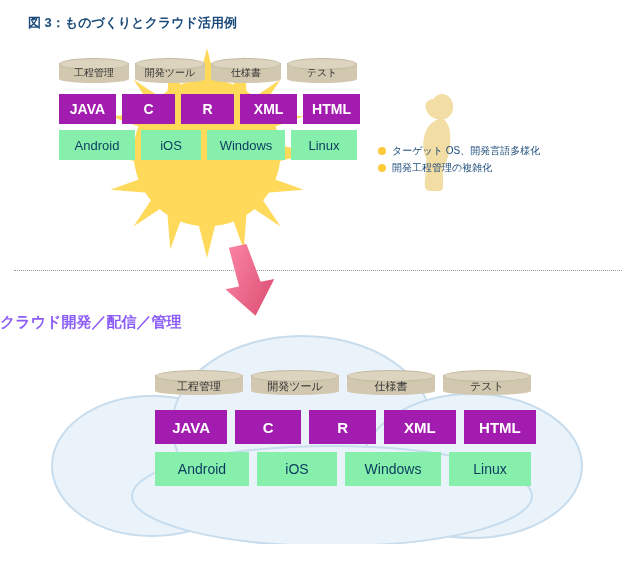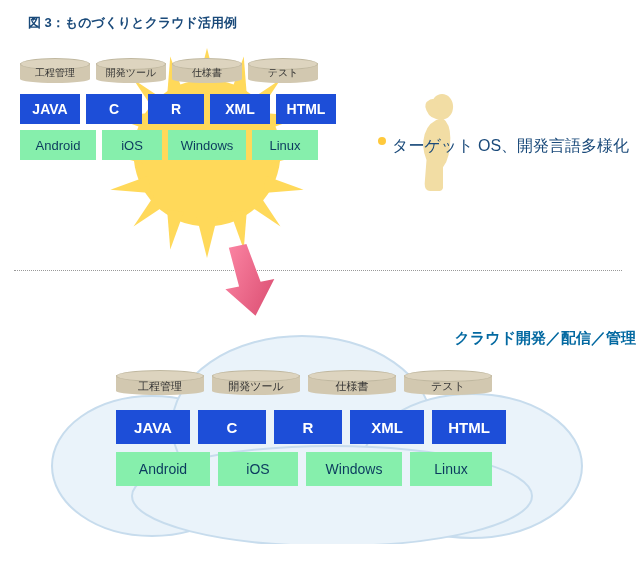--- a/index.html
+++ b/index.html
@@ -1,36 +1,36 @@
 <!DOCTYPE html>
 <html><head>
 <meta charset="utf-8">
 <style>
   * { box-sizing: border-box; margin: 0; padding: 0; }
   body { width: 636px; height: 562px; font-family: "Hiragino Kaku Gothic Pro", "Meiryo", sans-serif; background: #fff; position: relative; overflow: hidden; }
   .title { font-size: 13px; font-weight: bold; color: #1a4a7a; padding: 14px 0 0 28px; }
   .upper { position: absolute; top: 58px; left: 20px; width: 340px; height: 190px; }
   .sunburst { position: absolute; left: 82px; top: -10px; width: 210px; height: 210px; z-index: 0; }
   .stack { position: relative; z-index: 1; }
-  .row { display: flex; gap: 6px; margin-bottom: 6px; }
+  .row { display: flex; gap: 6px; margin-bottom: 6px; margin-left: 39px; }
   .cyl { position: relative; width: 70px; height: 30px; }
   .cyl .body { position: absolute; top: 5px; left: 0; right: 0; height: 20px; background: #d2c8b0; border-radius: 0 0 50% 50% / 0 0 20% 20%; }
   .cyl .top { position: absolute; top: 0; left: 0; right: 0; height: 12px; background: #ddd4bf; border-radius: 50%; border: 1px solid #c0b8a0; }
   .cyl .lbl { position: absolute; width: 100%; text-align: center; top: 8px; font-size: 10px; color: #333; z-index: 2; }
-  .box-dark { background: #1d4ed8; color: #fff; font-weight: bold; font-size: 14px; display: flex; align-items: center; justify-content: center; height: 30px; }
+  .box-dark { background: #a21caf; color: #fff; font-weight: bold; font-size: 14px; display: flex; align-items: center; justify-content: center; height: 30px; }
   .box-light { background: #86efac; color: #0b3a5e; font-weight: 500; font-size: 13px; display: flex; align-items: center; justify-content: center; height: 30px; }
   .w1 { width: 60px; } .w2 { width: 56px; } .w3 { width: 56px; } .w4 { width: 60px; } .w5 { width: 60px; }
   .wo1 { width: 76px; } .wo2 { width: 60px; } .wo3 { width: 78px; } .wo4 { width: 66px; }
   .thinker { position: absolute; top: 90px; left: 410px; width: 55px; height: 105px; z-index: 0; }
-  .bullets { position: absolute; top: 132px; left: 378px; font-size: 16px; color: #1a4a7a; line-height: 1.7; z-index: 2; }
+  .bullets { position: absolute; top: 142px; left: 378px; font-size: 10px; color: #1a4a7a; line-height: 1.7; z-index: 2; }
   .bullets li { list-style: none; position: relative; padding-left: 14px; }
   .bullets li::before { content: ""; position: absolute; left: 0; top: 5px; width: 8px; height: 8px; background: #ffc93c; border-radius: 50%; }
   .divider { position: absolute; top: 270px; left: 14px; width: 608px; height: 0; border-top: 1px dotted #999; }
   .arrow { position: absolute; top: 240px; left: 220px; z-index: 3; }
-  .cloud-title { position: absolute; top: 329px; width: 100%; text-align: right; font-size: 15px; font-weight: bold; color: #0369a1; z-index: 2; }
+  .cloud-title { position: absolute; top: 313px; width: 100%; text-align: left; font-size: 15px; font-weight: bold; color: #8b5cf6; z-index: 2; }
   .cloud-wrap { position: absolute; top: 316px; left: 42px; width: 556px; height: 228px; }
   .cloud-svg { position: absolute; top: 0; left: 0; width: 100%; height: 100%; z-index: 0; }
   .lower { position: absolute; top: 370px; left: 116px; width: 420px; z-index: 2; }
   .lower .row { gap: 8px; margin-bottom: 8px; }
   .lower .cyl { width: 88px; height: 32px; }
   .lower .cyl .lbl { font-size: 11px; top: 9px; }
   .lower .box-dark { height: 34px; font-size: 15px; }
   .lower .box-light { height: 34px; font-size: 14px; }
   .lw1 { width: 74px; } .lw2 { width: 68px; } .lw3 { width: 68px; } .lw4 { width: 74px; } .lw5 { width: 74px; }
   .lwo1 { width: 94px; } .lwo2 { width: 80px; } .lwo3 { width: 96px; } .lwo4 { width: 82px; }
@@ -104,20 +104,21 @@
 <svg class="thinker" viewBox="0 0 60 110">
   <g fill="#f2dda4">
     <ellipse cx="35" cy="16" rx="12" ry="14"></ellipse>
     <path d="M35 28 Q44 34 44 50 Q44 72 36 82 L36 104 Q36 108 30 108 L22 108 Q16 108 16 100 L18 74 Q12 60 16 46 Q20 32 35 28 Z"></path>
     <path d="M34 30 Q22 30 18 20 Q14 12 22 8 Q28 6 30 12 Q30 18 34 22 Z"></path>
   </g>
 </svg>
 
 <ul class="bullets">
   <li>ターゲット OS、開発言語多様化</li>
+  <li>開発工程管理の複雑化</li>
 </ul>
 
 <div class="divider"></div>
 
 <svg class="arrow" width="60" height="80" viewBox="0 0 60 80">
   <defs>
       <linearGradient id="ag" x1="0" y1="0" x2="1" y2="1">
         <stop offset="0" stop-color="#ff8aa8"></stop>
         <stop offset="1" stop-color="#d84a6e"></stop>
       </linearGradient>

